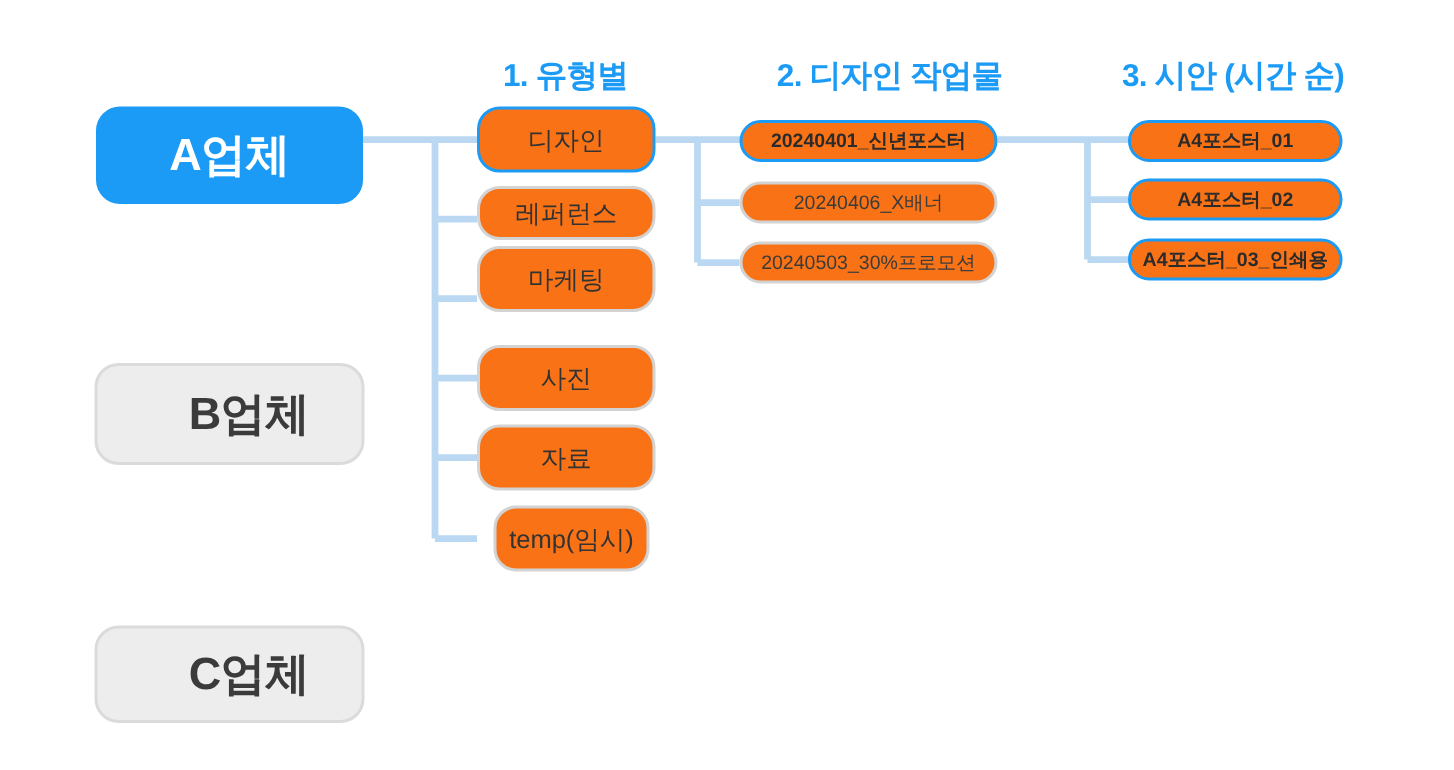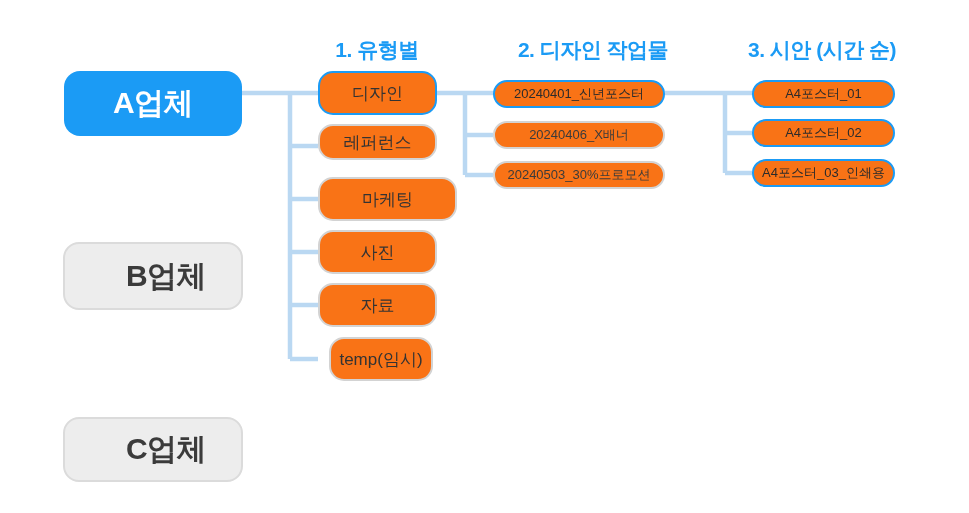--- a/index.html
+++ b/index.html
@@ -34,21 +34,21 @@
   .folder{
     border-radius:15px;font-size:17px;color:#333333;
     border:2px solid #D3D3D3;
   }
   .folder.hl{border:2.5px solid #1B9BF5;}
   
   .file{
     border-radius:14px;font-size:13px;color:#3B3B3B;
     border:2px solid #D3D3D3;
   }
-  .file.hl{border:2.5px solid #1B9BF5;font-weight:normal;color:#2B2B2B;}
+  .file.hl{border:2.5px solid #1B9BF5;font-weight:bold;color:#2B2B2B;}
 </style>
 </head>
 <body>
 
 <div class="canvas">
 
   <svg class="connectors" width="969" height="513" viewBox="0 0 969 513" aria-hidden="true">
     <g stroke="#BAD8F2" stroke-width="4.5" fill="none">
 
       <path d="M240,93 H320"></path>
@@ -74,21 +74,21 @@
   <div class="hdr" style="left:377px;top:36px;">1. 유형별</div>
   <div class="hdr" style="left:593px;top:36px;">2. 디자인 작업물</div>
   <div class="hdr" style="left:822px;top:36px;">3. 시안 (시간 순)</div>
 
   <div class="node company active" style="left:64px;top:71px;width:178px;height:65px;">A업체</div>
   <div class="node company idle" style="left:63px;top:242px;width:180px;height:68px;">B업체</div>
   <div class="node company idle" style="left:63px;top:417px;width:180px;height:65px;">C업체</div>
 
   <div class="node folder hl" style="left:318px;top:71px;width:119px;height:44px;">디자인</div>
   <div class="node folder" style="left:318px;top:124px;width:119px;height:36px;">레퍼런스</div>
-  <div class="node folder" style="left:318px;top:177px;width:139px;height:44px;text-align:center;">마케팅</div>
+  <div class="node folder" style="left:318px;top:164px;width:119px;height:44px;text-align:center;">마케팅</div>
   <div class="node folder" style="left:318px;top:230px;width:119px;height:44px;">사진</div>
   <div class="node folder" style="left:318px;top:283px;width:119px;height:44px;">자료</div>
   <div class="node folder" style="left:318px;top:337px;width:104px;height:44px;margin-left:11px;">temp(임시)</div>
 
   <div class="node file hl" style="left:493px;top:80px;width:172px;height:28px;">20240401_신년포스터</div>
   <div class="node file" style="left:493px;top:121px;width:172px;height:28px;">20240406_X배너</div>
   <div class="node file" style="left:493px;top:161px;width:172px;height:28px;">20240503_30%프로모션</div>
 
   <div class="node file hl" style="left:752px;top:80px;width:143px;height:28px;">A4포스터_01</div>
   <div class="node file hl" style="left:752px;top:119px;width:143px;height:28px;">A4포스터_02</div>

